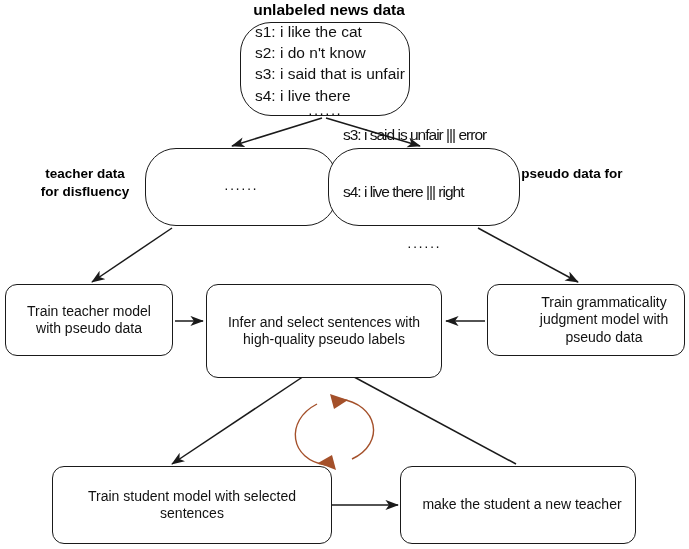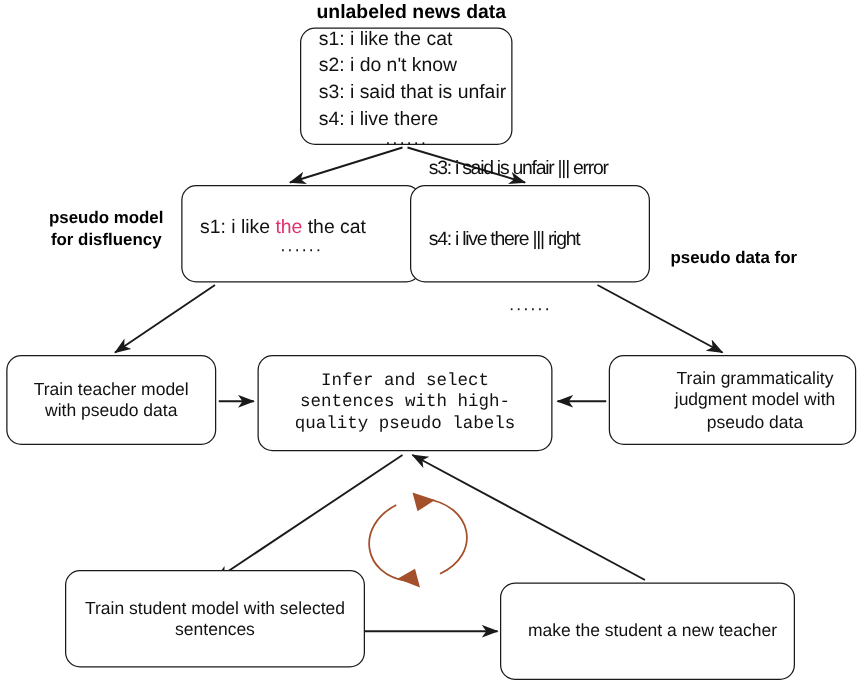--- a/index.html
+++ b/index.html
@@ -43,20 +43,21 @@
   .node.proc {
     font-size: 14px;
     line-height: 1.22;
     padding: 6px 8px;
   }
   .datalist {
     align-items: flex-start;
     padding: 8px 14px 4px 14px;
     font-size: 15.5px;
     line-height: 1.38;
+    border-radius: 31px;
   }
   .datalist .line {
     white-space: nowrap;
   }
   .dots {
     width: 100%;
     text-align: center;
     letter-spacing: 1px;
     font-size: 14px;
     line-height: 1.1;
@@ -84,28 +85,28 @@
   }
   .sep {
     letter-spacing: -1px;
   }
 
   
   #node-unlabeled { left: 240px; top: 22px; width: 170px; height: 94px; }
   #node-disf      { left: 145px; top: 148px; width: 192px; height: 78px; }
   #node-gram      { left: 328px; top: 148px; width: 192px; height: 78px; gap: 36px; }
   #node-teacher   { left: 5px;   top: 284px; width: 168px; height: 72px; }
-  #node-infer     { left: 206px; top: 284px; width: 236px; height: 77px; font-family: Liberation Mono, monospace; }
+  #node-infer     { left: 206px; top: 284px; width: 236px; height: 94px; }
   #node-judge     { left: 487px; top: 284px; width: 198px; height: 72px; padding-left: 44px; }
-  #node-student   { left: 52px;  top: 456px; width: 240px; height: 78px; }
+  #node-student   { left: 52px;  top: 466px; width: 280px; height: 78px; }
   #node-newteach  { left: 400px; top: 466px; width: 236px; height: 78px; padding-left: 16px; }
 
   #cap-unlabeled  { left: 214px; top: 0px;  width: 230px; }
   #lab-disf       { left: 22px;  top: 165px; width: 126px; }
-  #lab-gram       { left: 505px; top: 165px; width: 164px; margin-top: 32px; }
+  #lab-gram       { left: 490px; top: 165px; width: 164px; }
 </style>
 </head>
 <body>
 
 <div id="canvas">
 
   <svg id="edges" viewBox="0 0 689 549">
     <defs>
       <marker id="ah" markerWidth="10" markerHeight="10" refX="8.4" refY="3.4" orient="auto" markerUnits="strokeWidth">
         <path d="M0,0 L9,3.4 L0,6.8 L2.4,3.4 Z" fill="#1a1a1a"></path>
@@ -163,30 +164,29 @@
 
   <div class="node datalist" id="node-unlabeled">
     <div class="line">s1: i like the cat</div>
     <div class="line">s2: i do n't know</div>
     <div class="line">s3: i said that is unfair</div>
     <div class="line">s4: i live there</div>
     <div class="dots">······</div>
   </div>
 
   <div class="side-label" id="lab-disf">
-    <div>pseudo model</div>
+    <div>teacher data</div>
     <div>for  disfluency</div>
   </div>
 
   <div class="side-label" id="lab-gram">
     <div>pseudo data for</div>
   </div>
 
   <div class="node datalist" id="node-disf">
-    <div class="line"><span>s1: i like </span><span class="hl">the</span><span> the cat</span></div>
     <div class="dots">······</div>
   </div>
 
   <div class="node datalist" id="node-gram">
     <div class="line sep">s3: i said is unfair  |||  error</div>
     <div class="line sep">s4: i live there  ||| right</div>
     <div class="dots">······</div>
   </div>
 
   <div class="node proc" id="node-teacher">Train teacher model with pseudo data</div>

